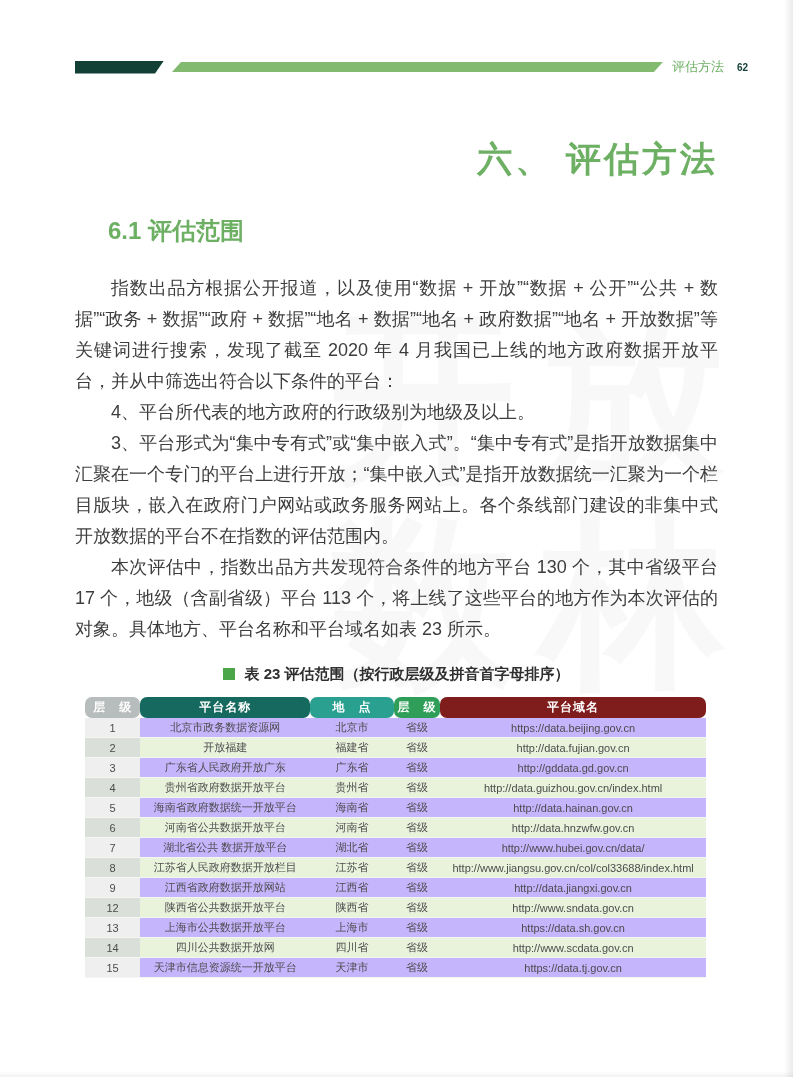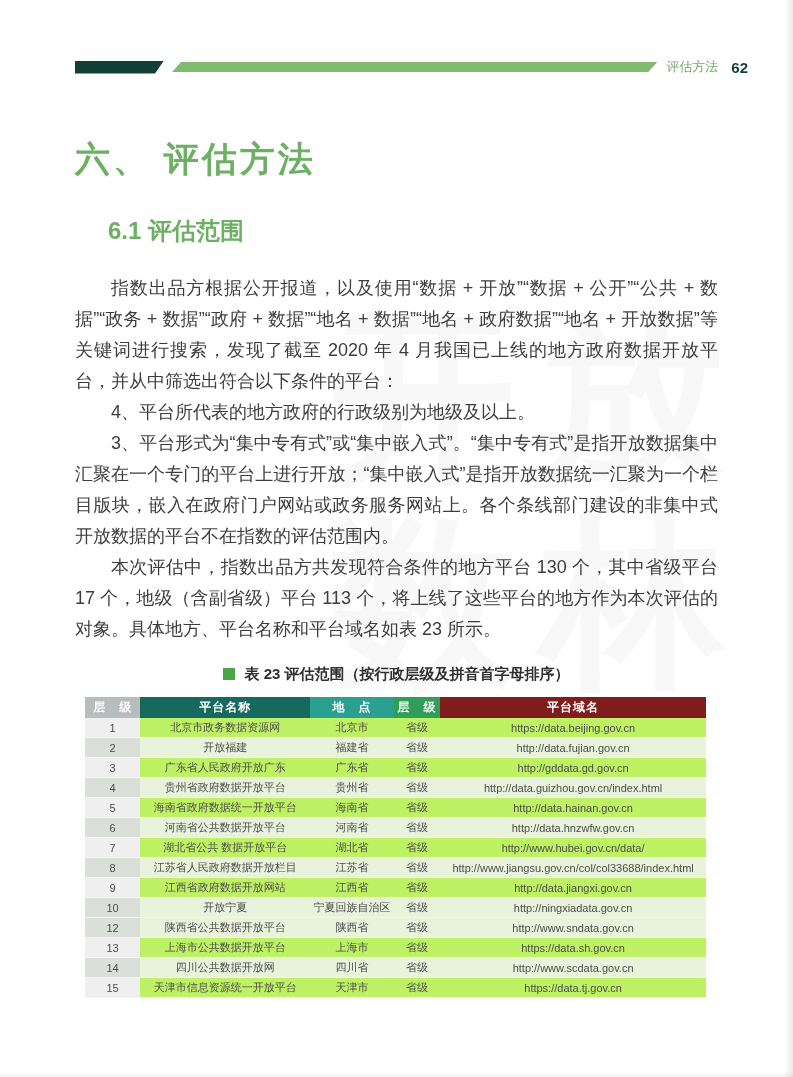--- a/index.html
+++ b/index.html
@@ -23,36 +23,36 @@
     flex:0 0 auto;
   }
   .bar-light{
     flex:1 1 auto;height:10px;background:#82ba6f;margin-left:8px;
     clip-path:polygon(9px 0,100% 0,calc(100% - 9px) 100%,0 100%);
   }
   .runhead-label{
     color:#6db064;font-size:13px;margin-left:9px;white-space:nowrap;
   }
   .runhead-page{
-    color:#123f36;font-size:15px;font-weight:bold;margin-left:13px;
+    color:#123f36;font-size:10px;font-weight:bold;margin-left:13px;
   }
 
   
   .watermark{
     position:absolute;top:295px;left:330px;width:430px;
     font-size:185px;line-height:205px;font-weight:bold;
     color:rgba(90,120,100,0.05);letter-spacing:25px;
     pointer-events:none;user-select:none;word-break:break-all;
   }
 
   
   .main{position:relative;padding:0 75px;}
   .title{
     margin:0;padding-top:136px;
-    color:#6db064;font-size:35px;font-weight:bold;letter-spacing:3px;
+    color:#6db064;font-size:35px;font-weight:bold;letter-spacing:3px;text-align:right;
   }
   .subtitle{
     margin:32px 0 0 33px;
     color:#6db064;font-size:24px;font-weight:bold;
   }
   .bodytext{margin-top:26px;}
   .bodytext p{
     margin:0;
     color:#3d3d3d;font-size:18px;line-height:31px;
     text-align:justify;text-indent:2em;
@@ -66,33 +66,33 @@
   .caption .sq{
     display:inline-block;width:12px;height:12px;background:#4ba64a;
     margin-right:9px;vertical-align:-1px;
   }
 
   
   .tablewrap{margin:13px 0 0 10px;width:621px;}
   table{border-collapse:collapse;width:621px;table-layout:fixed;}
   th{
     color:#fff;font-size:12px;font-weight:bold;height:21px;
-    text-align:center;padding:0 2px;letter-spacing:1px;
+    text-align:center;padding:0 2px;letter-spacing:1px;border-radius:7px;
   }
   th.h-index{background:#b7bdbc;}
   th.h-name{background:#15695f;}
   th.h-loc{background:#2aa091;margin-left:16px;}
   th.h-level{background:#2e9e58;}
   th.h-domain{background:#7f1d1d;}
   td{
     height:19px;text-align:center;font-size:11px;color:#4c4c4c;
     padding:0 3px;border-bottom:1px solid #f4f6f1;
     white-space:nowrap;overflow:hidden;
   }
-  tr.odd td{background:#bef264;}
+  tr.odd td{background:#c4b5fd;}
   tr.even td{background:#e9f2db;}
   tr.odd td:first-child{background:#efefef;}
   tr.even td:first-child{background:#dbdfda;}
 
   
   .edge-right{
     position:absolute;top:0;right:0;width:9px;height:1077px;
     background:linear-gradient(to right,rgba(0,0,0,0),rgba(0,0,0,0.08));
     pointer-events:none;
   }
@@ -207,27 +207,20 @@
               <td>http://www.jiangsu.gov.cn/col/col33688/index.html</td>
             </tr>
             <tr class="odd">
               <td>9</td>
               <td>江西省政府数据开放网站</td>
               <td>江西省</td>
               <td>省级</td>
               <td>http://data.jiangxi.gov.cn</td>
             </tr>
             <tr class="even">
-              <td>10</td>
-              <td>开放宁夏</td>
-              <td>宁夏回族自治区</td>
-              <td>省级</td>
-              <td>http://ningxiadata.gov.cn</td>
-            </tr>
-            <tr class="even">
               <td>12</td>
               <td>陕西省公共数据开放平台</td>
               <td>陕西省</td>
               <td>省级</td>
               <td>http://www.sndata.gov.cn</td>
             </tr>
             <tr class="odd">
               <td>13</td>
               <td>上海市公共数据开放平台</td>
               <td>上海市</td>

